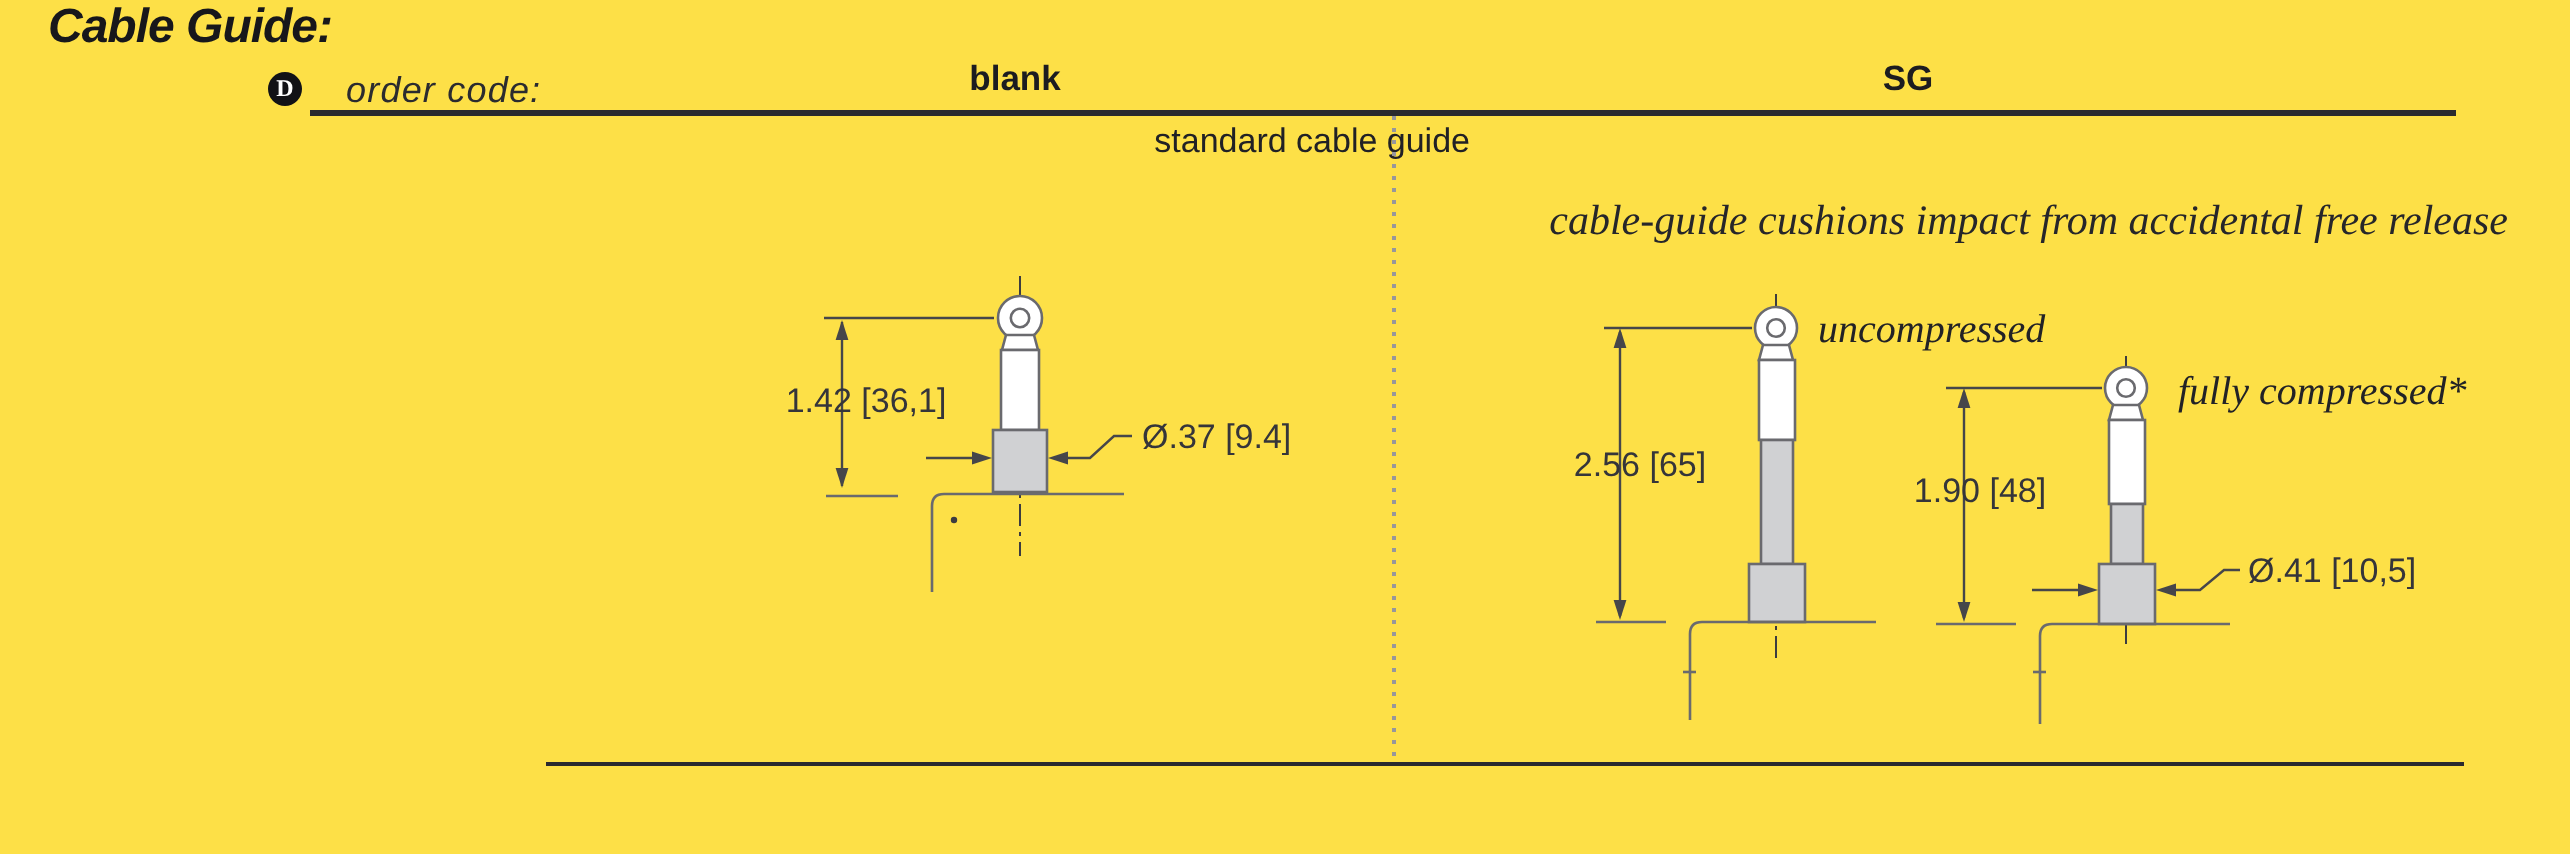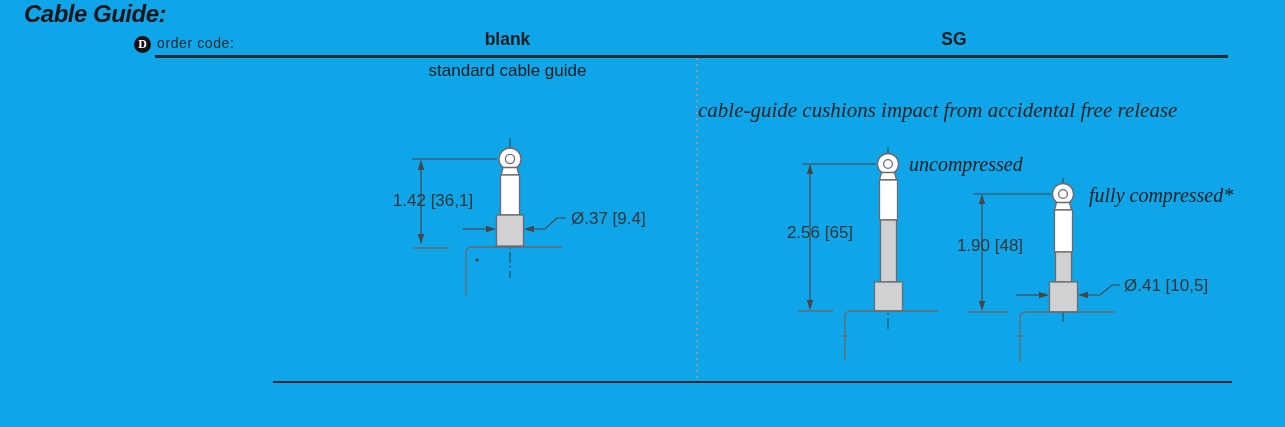--- a/index.html
+++ b/index.html
@@ -1,61 +1,61 @@
 <!DOCTYPE html>
 <html><head>
 <meta charset="utf-8">
 <style>
   html,body{margin:0;padding:0;background:#ffffff;}
   .page{
     position:relative;
     width:1285px;height:427px;
-    background:#0ea5e9;
+    background:#fde047;
     font-family:"Liberation Sans",sans-serif;
     overflow:hidden;
   }
   .title{
     position:absolute;left:24px;top:0px;margin:0;
     font-size:24px;font-weight:bold;font-style:italic;
     color:#17171b;letter-spacing:-0.5px;
   }
   .d-badge{
     position:absolute;left:134px;top:36px;
     width:17px;height:17px;border-radius:50%;
     background:#121216;color:#ffffff;
     font-family:"Liberation Serif",serif;
     font-size:12px;font-weight:bold;
     display:flex;align-items:center;justify-content:center;
   }
   .oc-label{
-    position:absolute;left:157px;top:35px;
-    font-size:14px;color:#2b2b2f;
+    position:absolute;left:173px;top:35px;
+    font-size:18px;font-style:italic;color:#2b2b2f;
     letter-spacing:0.6px;
   }
   .rule{position:absolute;background:#2a2a2e;}
   .top-rule{left:155px;top:55px;width:1073px;height:2.5px;}
   .bottom-rule{left:273px;top:381px;width:959px;height:2px;}
   .divider{
     position:absolute;left:696px;top:58px;width:2px;height:323px;
     background:repeating-linear-gradient(to bottom,#97979b 0 2px,transparent 2px 6px);
   }
   .col-header{
     position:absolute;top:29px;font-size:17.5px;font-weight:bold;
     color:#1c1c20;text-align:center;
   }
   .col-header.blank{left:280px;width:455px;}
   .col-header.sg{left:700px;width:508px;}
   .col-desc{
-    position:absolute;top:61px;font-size:17px;color:#212125;text-align:center;
+    position:absolute;top:61px;font-size:17px;color:#212125;text-align:right;
   }
   .col-desc.blank{left:280px;width:455px;}
   .col-desc.sg{left:700px;width:508px;}
   .sg-caption{
     position:absolute;left:698px;top:98px;width:556px;
-    text-align:left;
+    text-align:right;
     font-family:"Liberation Serif",serif;font-style:italic;
     font-size:21px;color:#26262a;
   }
   .footnote{
     position:absolute;left:440px;top:389px;width:838px;
     text-align:right;
     font-family:"Liberation Serif",serif;font-style:italic;
     font-size:17px;color:#212125;
   }
   svg.drawing{position:absolute;left:0;top:0;}

